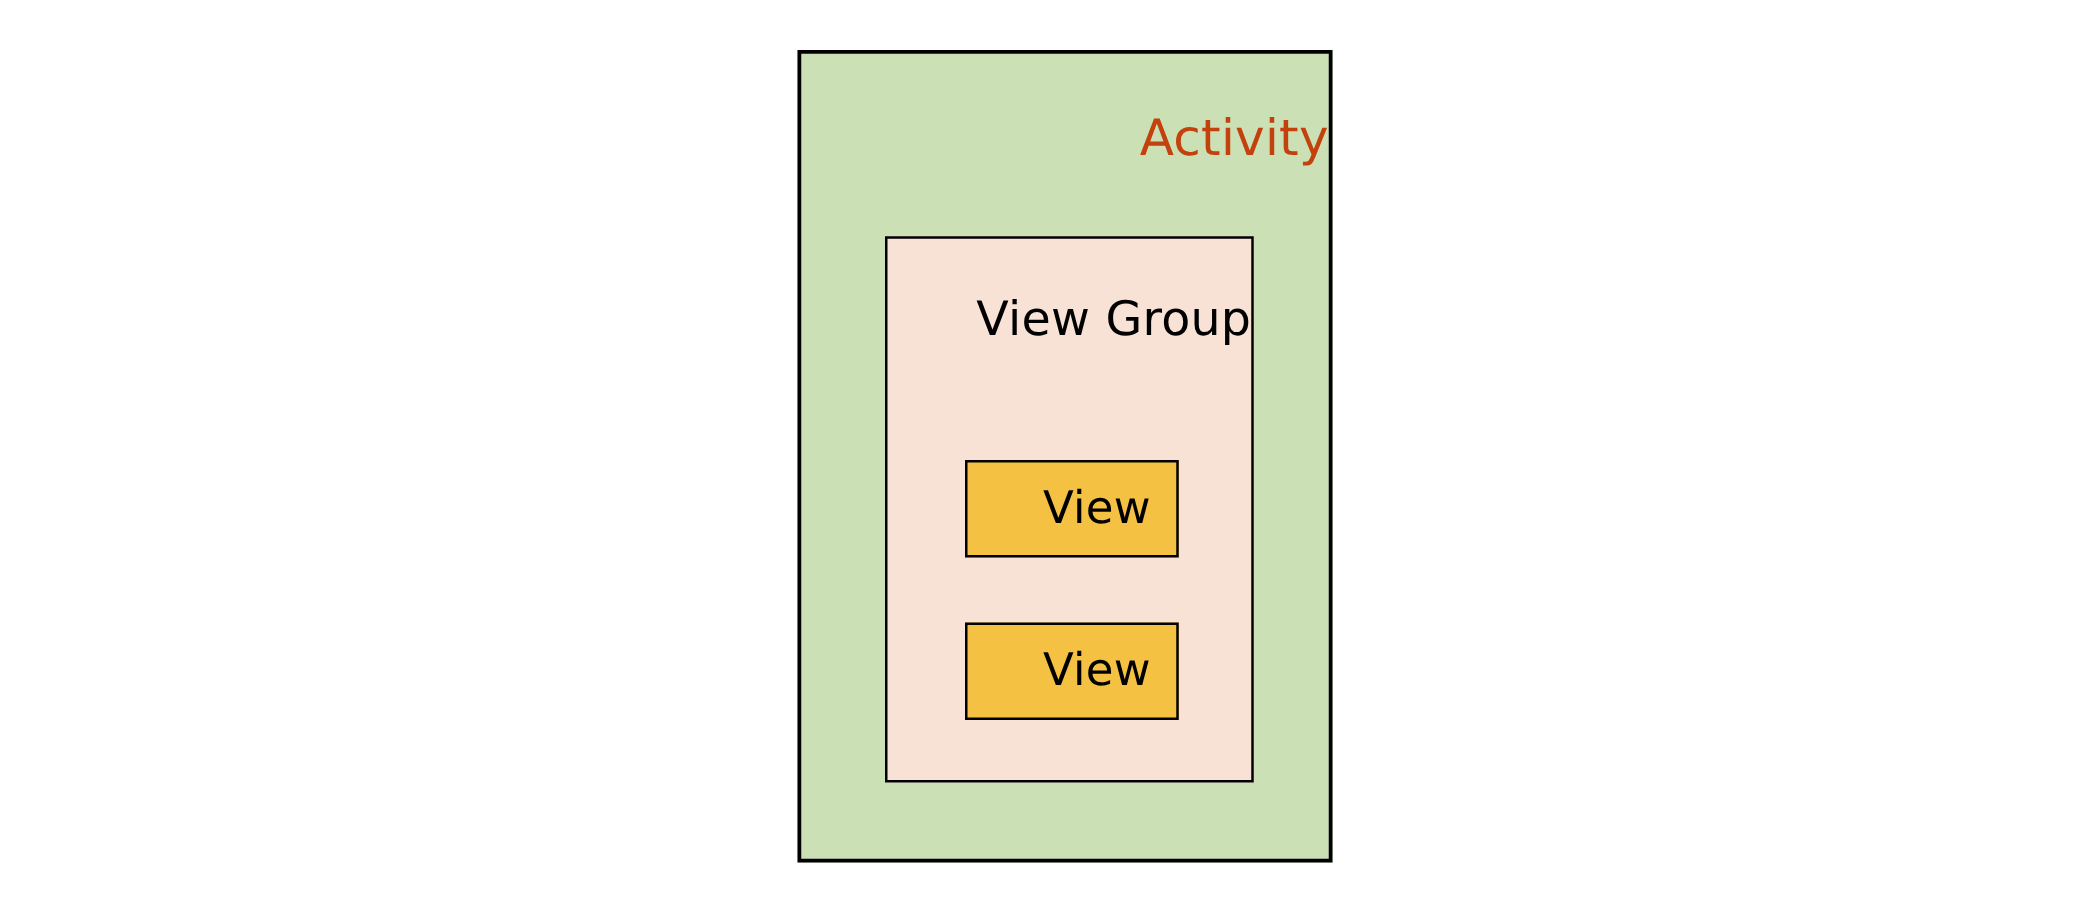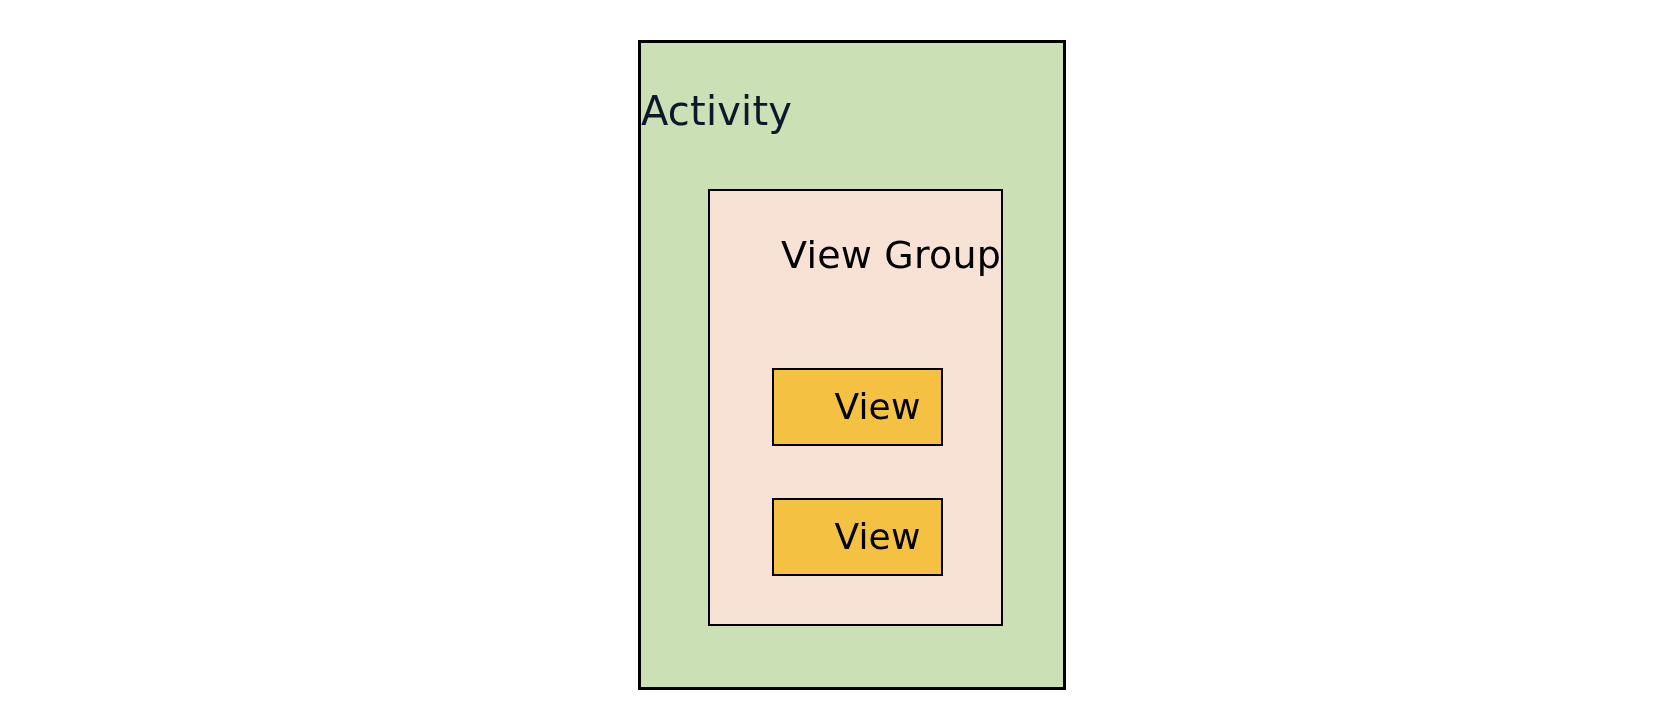--- a/index.html
+++ b/index.html
@@ -33,24 +33,24 @@
     background: #cce0b5;
     border: 3px solid #000000;
     box-sizing: border-box;
   }
 
   .activity-label {
     position: absolute;
     left: 0;
     top: 48px;
     width: 100%;
-    text-align: left;
+    text-align: right;
     font-size: 40px;
     line-height: 1;
-    color: #0f172a;
+    color: #c2410c;
     letter-spacing: 0.2px;
   }
 
   
   .viewgroup-box {
     position: absolute;
     left: 67px;   
     top: 146px;   
     width: 295px;
     height: 437px;

